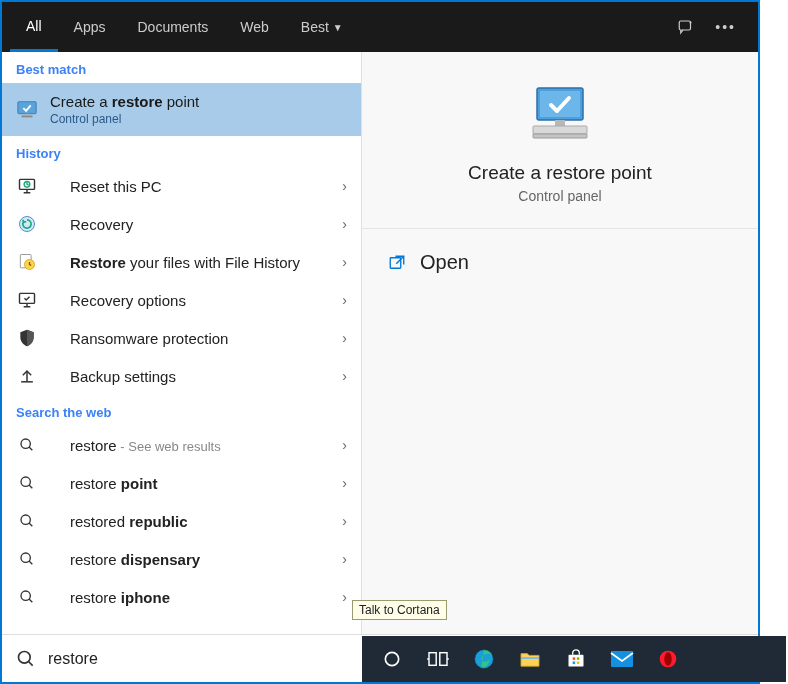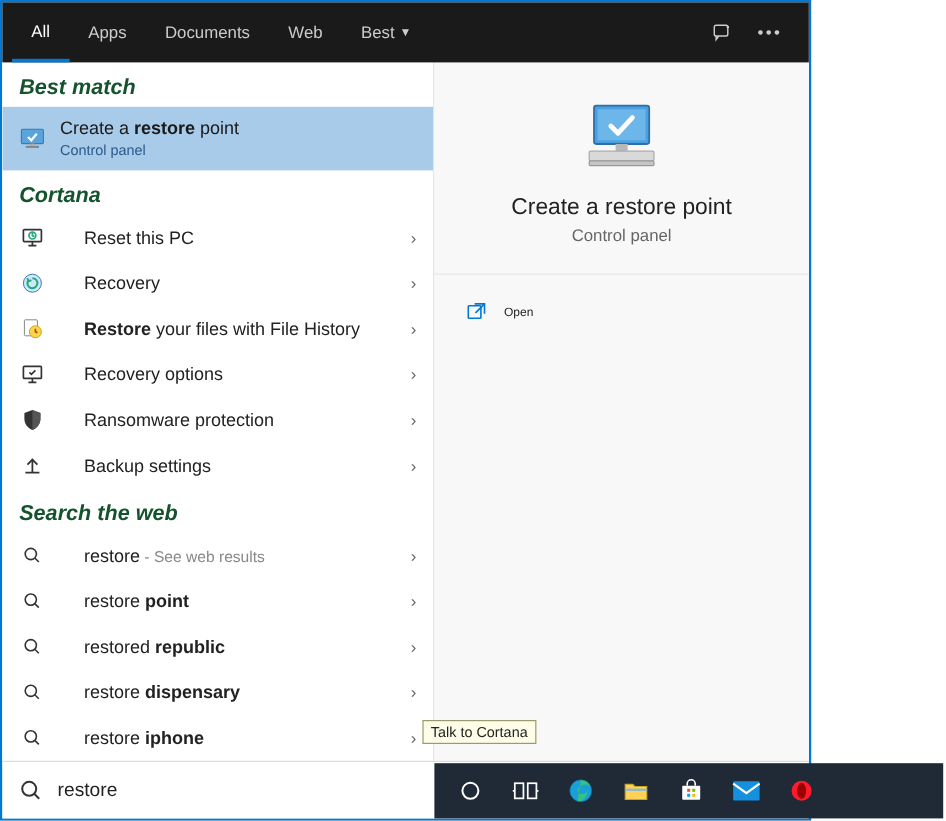--- a/index.html
+++ b/index.html
@@ -1,50 +1,50 @@
 <!DOCTYPE html>
 <html><head>
 <meta charset="utf-8">
 <style>
   * { box-sizing: border-box; margin: 0; padding: 0; font-family: "Segoe UI", Arial, sans-serif; }
   body { width: 788px; height: 684px; background: #fff; overflow: hidden; }
-  .window { width: 676px; height: 684px; border: 2px solid #0078d4; display: flex; flex-direction: column; background: #fff; }
+  .window { width: 760px; height: 684px; border: 2px solid #0078d4; display: flex; flex-direction: column; background: #fff; }
 
   
   .tabbar { background: #1a1a1a; height: 50px; display: flex; align-items: center; padding: 0 8px; color: #fff; font-size: 14px; position: relative; }
   .tab { padding: 0 16px; height: 50px; display: flex; align-items: center; cursor: pointer; color: #ccc; }
   .tab.active { color: #fff; border-bottom: 3px solid #0078d4; font-weight: 400; }
   .tab .caret { margin-left: 4px; font-size: 10px; }
   .tabbar-right { margin-left: auto; display: flex; align-items: center; gap: 20px; padding-right: 14px; color: #ccc; }
   .tabbar-right span { cursor: pointer; }
 
   
   .body { flex: 1; display: flex; background: #f7f7f7; min-height: 0; }
   .left { width: 360px; background: #fff; border-right: 1px solid #e0e0e0; display: flex; flex-direction: column; overflow-y: auto; }
   .right { flex: 1; background: #f8f8f8; display: flex; flex-direction: column; }
 
-  .section-header { font-size: 18px; font-weight: 600; color: #14532d; padding: 10px 14px 6px; font-style: italic; }
+  .section-header { font-size: 13px; font-weight: 600; color: #3b82f6; padding: 10px 14px 6px; }
   .best { background: #a8cbe9; display: flex; align-items: center; padding: 10px 14px; gap: 12px; }
   .best .title { font-size: 15px; color: #1a1a1a; }
   .best .title .b { font-weight: 600; }
   .best .sub { font-size: 12px; color: #2a5a8a; margin-top: 2px; }
 
   .item { display: flex; align-items: center; padding: 8px 14px; gap: 32px; cursor: pointer; }
   .item .label { font-size: 15px; color: #222; flex: 1; }
   .item .label .b { font-weight: 600; }
   .item .hint { font-size: 13px; color: #888; }
   .item .chev { color: #666; font-size: 14px; font-weight: 300; }
   .icon-slot { width: 22px; height: 22px; display: flex; align-items: center; justify-content: center; }
 
   
   .preview-top { border-bottom: 1px solid #e6e6e6; padding: 30px 20px 24px; text-align: center; }
   .preview-top .pt-title { font-size: 19px; color: #222; margin-top: 18px; }
   .preview-top .pt-sub { font-size: 14px; color: #666; margin-top: 4px; }
   .preview-actions { padding: 16px 24px; }
-  .action-row { display: flex; align-items: center; gap: 14px; font-size: 10px; color: #222; cursor: pointer; padding: 6px 2px; }
+  .action-row { display: flex; align-items: center; gap: 14px; font-size: 20px; color: #222; cursor: pointer; padding: 6px 2px; }
   .action-row .aicon { color: #0078d4; }
 
   
   .searchbar { height: 48px; background: #fff; border-top: 1px solid #ddd; display: flex; align-items: center; padding: 0 14px; gap: 12px; position: relative; }
   .searchbar input { border: none; outline: none; font-size: 16px; flex: 1; background: transparent; color: #222; }
   .search-icon-sb { color: #333; }
 
   
   .taskbar { position: absolute; left: 362px; bottom: 2px; right: 2px; height: 46px; background: #1f2a36; display: flex; align-items: center; gap: 2px; padding-left: 8px; }
   .tb-btn { width: 44px; height: 46px; display: flex; align-items: center; justify-content: center; cursor: pointer; }
@@ -93,21 +93,21 @@
             <rect x="6" y="17" width="12" height="2" fill="#888"></rect>
             <rect x="10" y="15" width="4" height="2" fill="#aaa"></rect>
           </svg>
         </span>
         <div>
           <div class="title"><span>Create a </span><span class="b">restore</span><span> point</span></div>
           <div class="sub">Control panel</div>
         </div>
       </div>
 
-      <div class="section-header">Cortana</div>
+      <div class="section-header">History</div>
 
       <div class="item">
         <span class="icon-slot">
           <svg width="20" height="20" viewBox="0 0 24 24" fill="none" stroke="#333" stroke-width="1.7">
               <rect x="3" y="4" width="18" height="12" rx="1"></rect>
               <path d="M8 20h8M12 16v4"></path>
               <path d="M12 7v3l2 1" stroke="#2a7"></path>
               <circle cx="12" cy="10" r="3.4" stroke="#2a7"></circle>
             </svg>
         </span>

